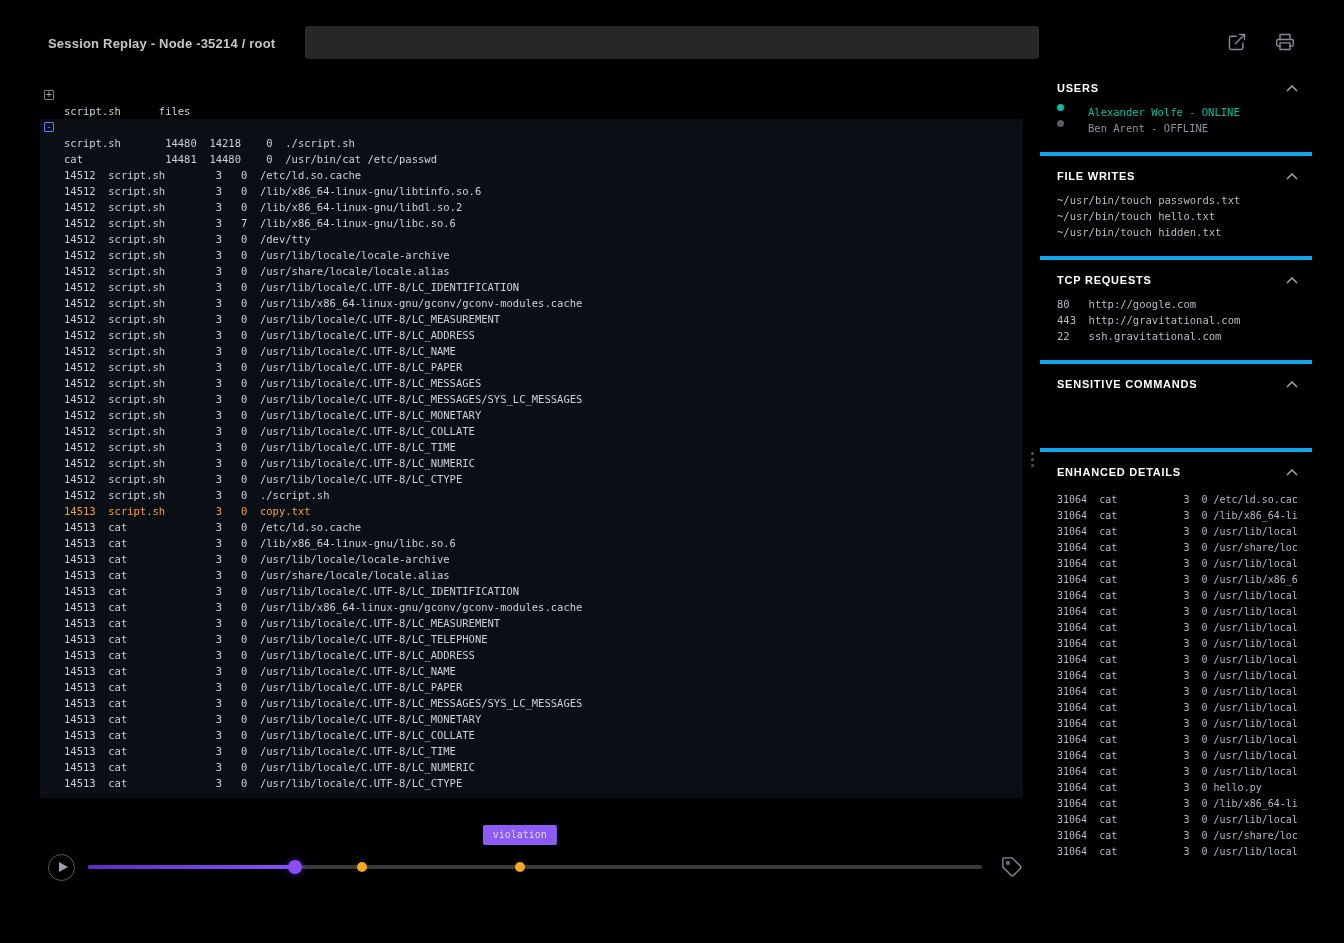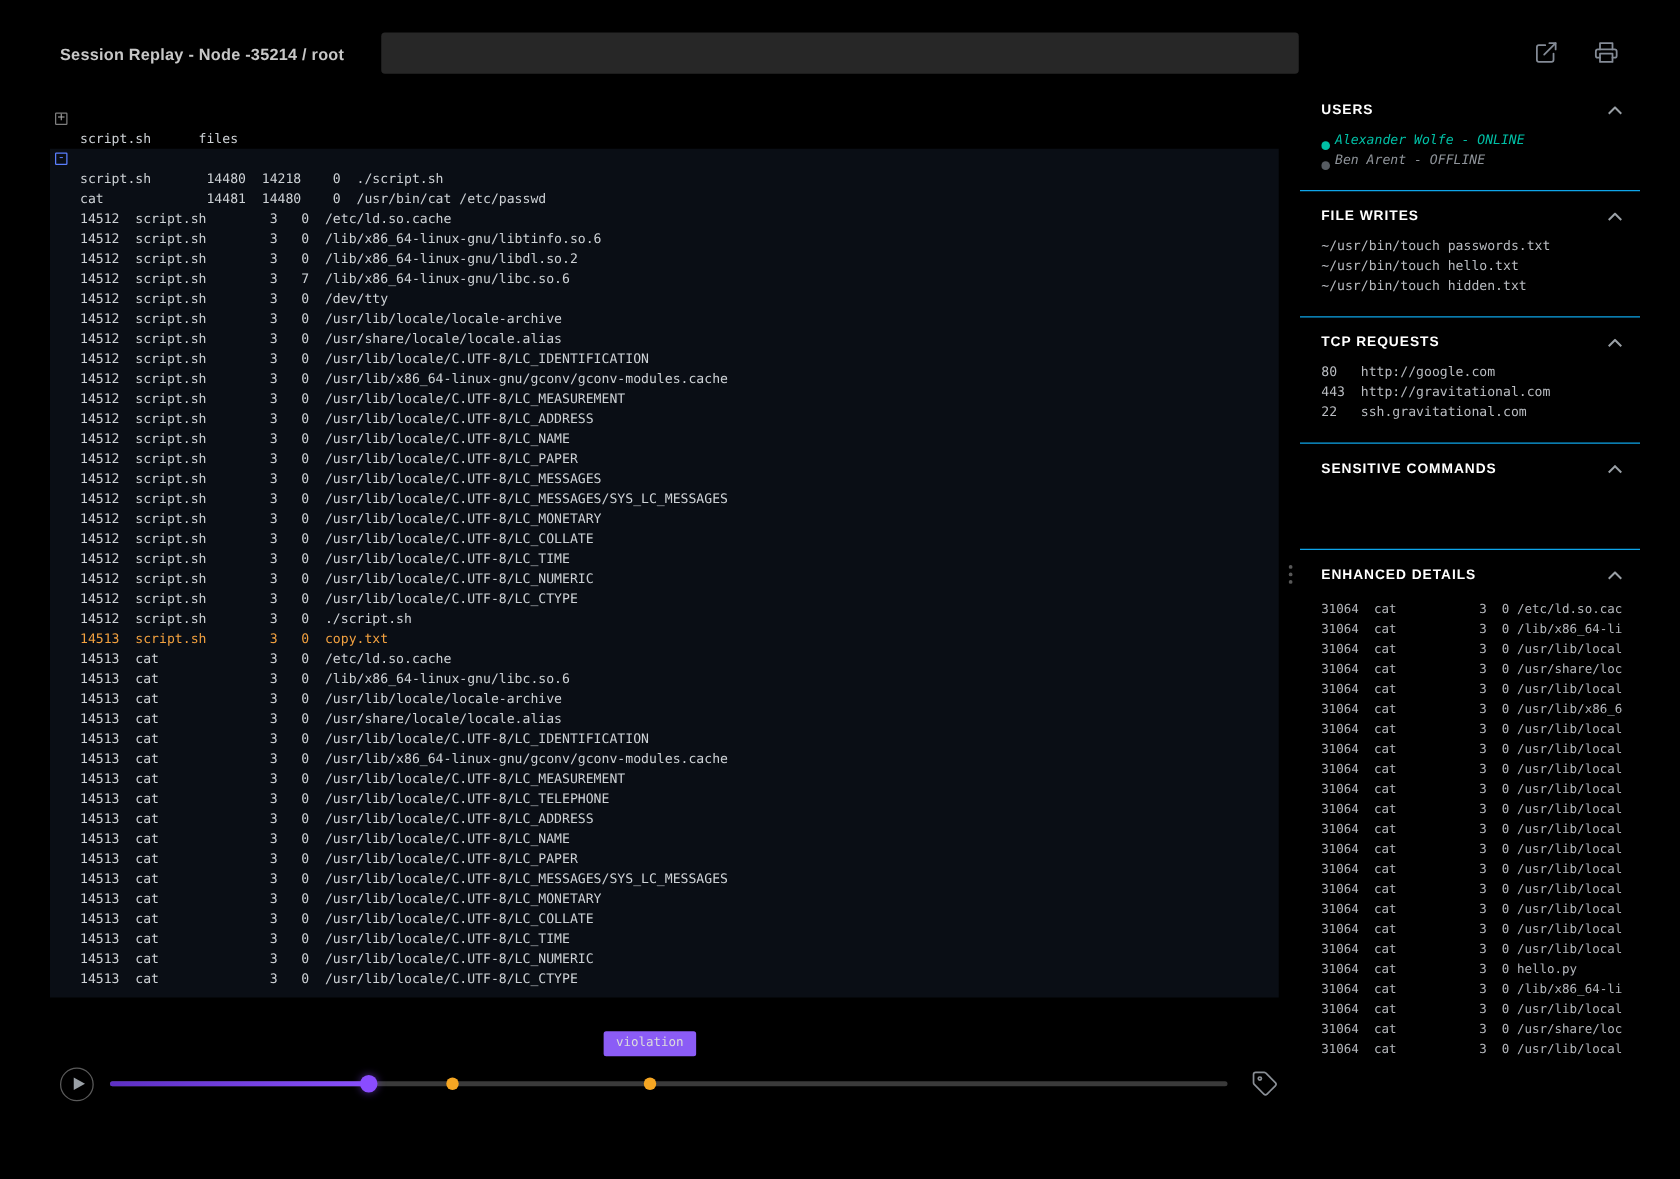--- a/index.html
+++ b/index.html
@@ -31,31 +31,31 @@
   .expander.minus { border-color:#5b7fff; color:#5b7fff; }
   .expanded { background:#0a0e15; padding-bottom:7px; }
 
   
   .resize-handle { position:absolute; left:1028px; top:449px; width:8px; height:26px; cursor:col-resize; }
   .resize-handle i { display:block; width:3px; height:3px; border-radius:50%;
                      background:#585858; margin:3px auto; }
 
   
   .sidebar { position:absolute; left:1040px; top:80px; width:272px; }
-  .panel { position:relative; padding:12px 14px 16px 17px; border-bottom:1px solid #0ea5e9; overflow:hidden; }
+  .panel { position:relative; padding:12px 14px 16px 17px; border-bottom:4px solid #0ea5e9; overflow:hidden; }
   .panel:last-child { border-bottom:none; }
   .panel-users { padding-top:0; }
   .panel-head { display:flex; align-items:center; justify-content:space-between;
                 height:16px; margin-bottom:8px; cursor:pointer; }
   .panel-enh .panel-head { margin-bottom:12px; }
   .panel-title { font-family:"Liberation Sans",sans-serif; font-size:11px; font-weight:700;
                  letter-spacing:.07em; color:#fff; }
   .item { height:16px; line-height:16px; font-size:10.5px; color:#b9bcc1; white-space:pre; overflow:hidden; }
   .panel-enh .item { font-size:10px; color:#b4b7bc; }
-  .user-item { display:flex; align-items:flex-end; gap:4px; white-space:normal;font-style:italic; }
+  .user-item { display:flex; align-items:flex-start; gap:24px; white-space:normal; }
   .dot { width:7px; height:7px; border-radius:50%; flex:0 0 auto; background:#565b61; }
   .user-item.online { color:#00bfa5; } .user-item.online .dot { background:#00bfa5; }
   .user-item.offline { color:#8e9399; } .user-item.offline .dot { background:#565b61; }
 
   
   .player { position:absolute; left:0; top:845px; width:1344px; height:60px; }
   .play-btn { position:absolute; left:48px; top:9px; width:27px; height:27px;
               border:1px solid #5a5a5a; border-radius:50%; }
   .play-tri { position:absolute; left:10px; top:7px; width:0; height:0;
               border-left:9px solid #9aa0a6; border-top:5.5px solid transparent;

